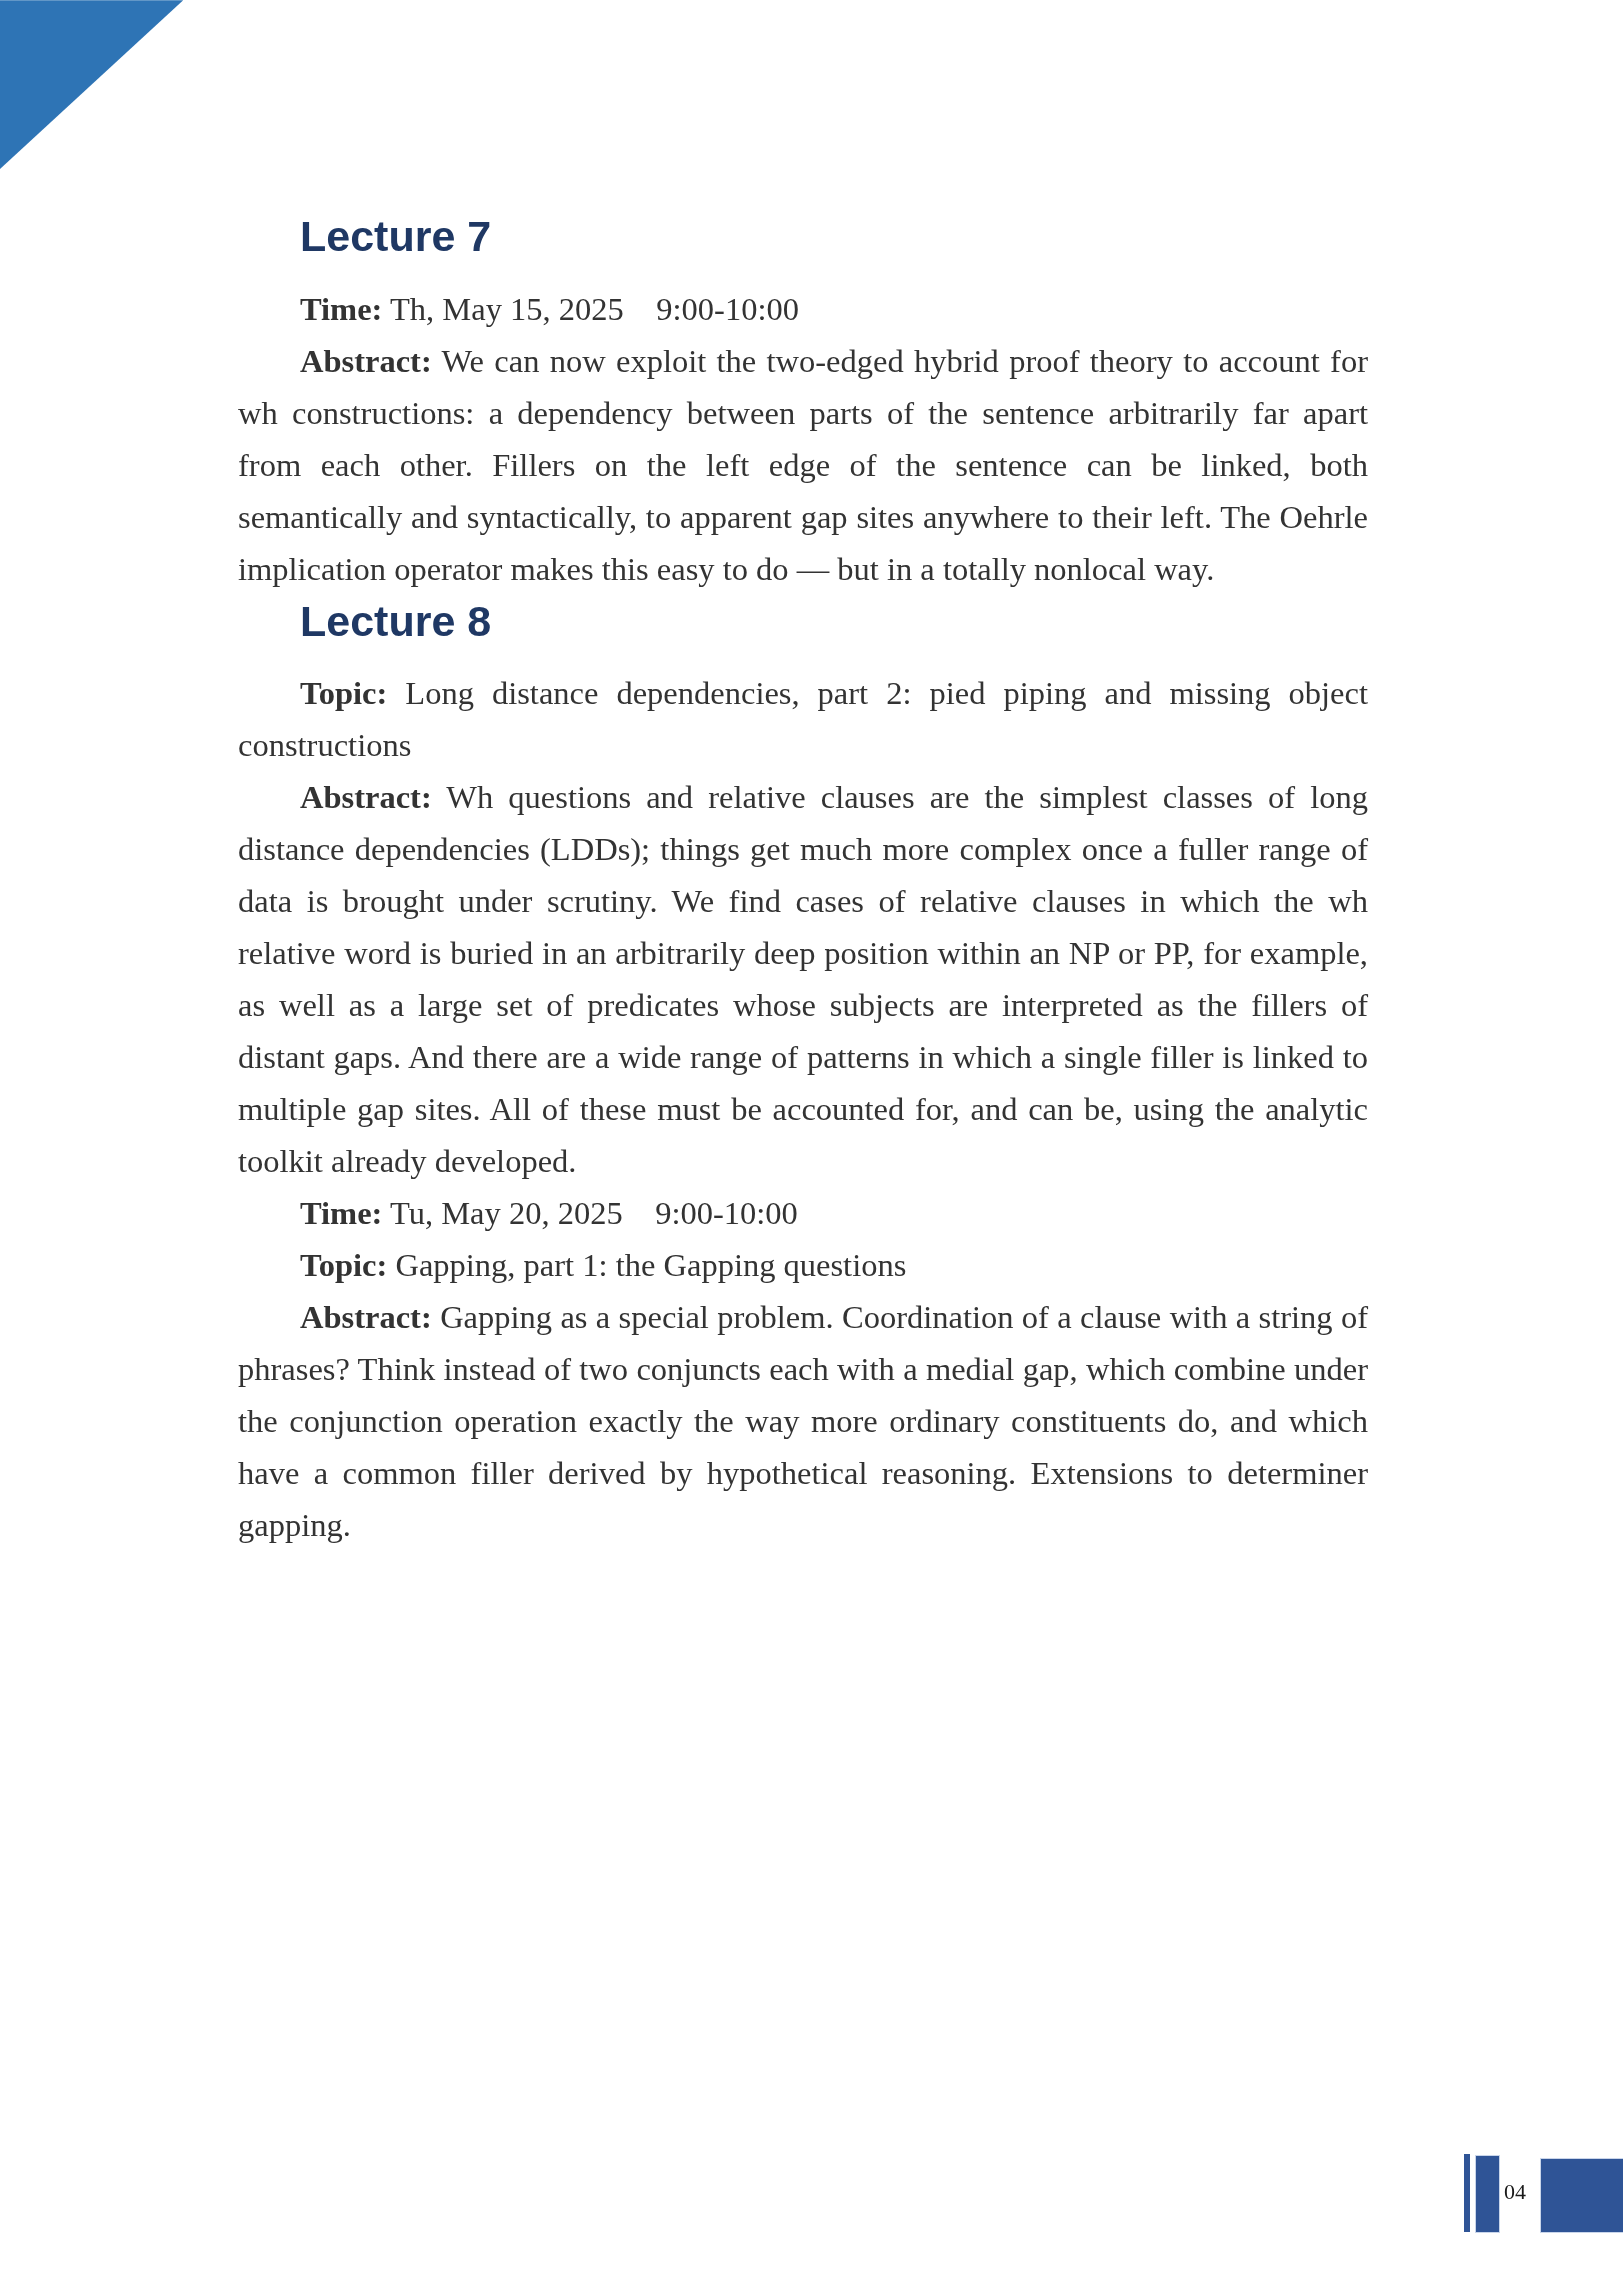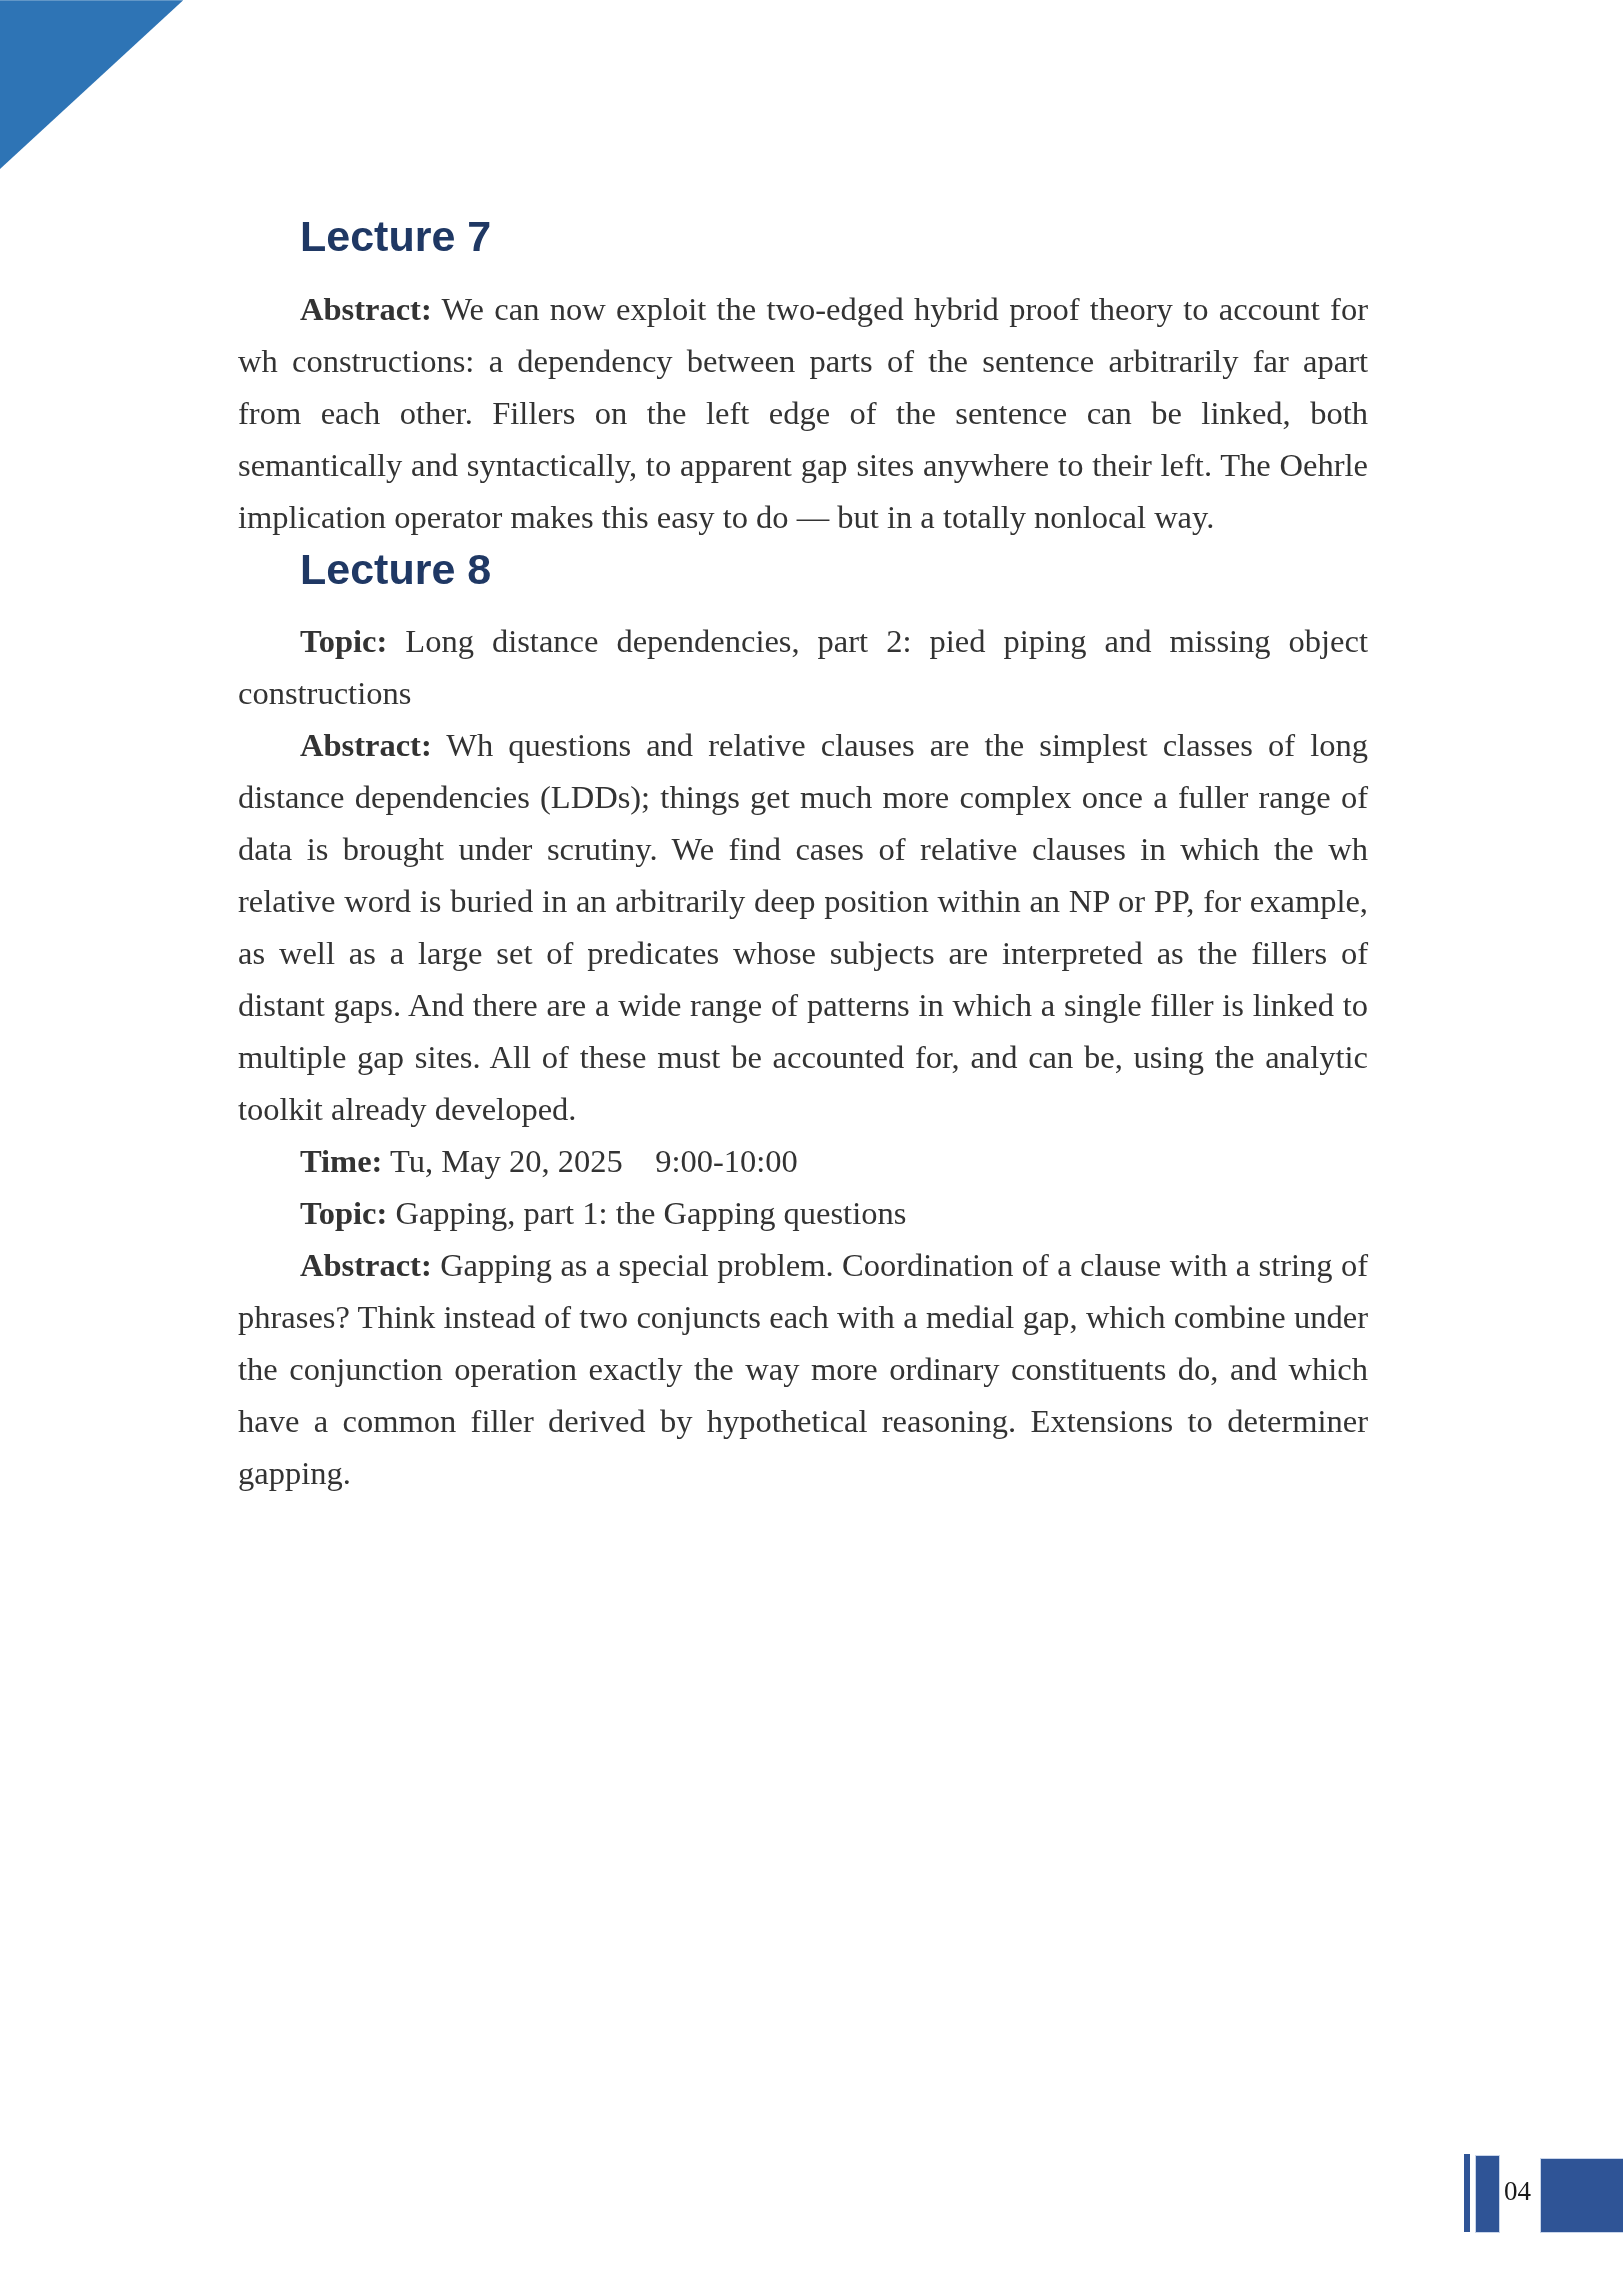--- a/index.html
+++ b/index.html
@@ -64,21 +64,21 @@
     left: 1475px; top: 2155px;
     width: 25px; height: 78px;
     background: #2F5496;
     border: 1.6px solid #C9D5EA;
     box-sizing: border-box;
   }
   .page-number {
     position: absolute;
     left: 1504px; top: 2174px;
     font-family: "Liberation Serif", serif;
-    font-size: 27px;
+    font-size: 22px;
     line-height: 35px;
     color: #1a1a1a;
   }
   .footer-rect {
     position: absolute;
     left: 1540px; top: 2158px;
     width: 83px; height: 75px;
     background: #2F5496;
     border: 1.6px solid #C9D5EA;
     border-right: none;
@@ -91,20 +91,21 @@
 <div class="corner-triangle">
   <svg width="184" height="170" viewBox="0 0 232 214">
     <polygon points="0,0 231,0 0,213" fill="#2E74B5"></polygon>
   </svg>
 </div>
 
 <div class="content">
 
   <div class="section">
     <h2 class="lecture-title">Lecture 7</h2>
+    <p class="line"><b>Time:</b> <span class="pre">Th, May 15, 2025    9:00-10:00</span></p>
     <p class="line"><b>Abstract:</b> <span>We can now exploit the two-edged hybrid proof theory to account for wh constructions: a dependency between parts of the sentence arbitrarily far apart from each other. Fillers on the left edge of the sentence can be linked, both semantically and syntactically, to apparent gap sites anywhere to their left. The Oehrle implication operator makes this easy to do — but in a totally nonlocal way.</span></p>
   </div>
 
   <div class="section">
     <h2 class="lecture-title">Lecture 8</h2>
     <p class="line"><b>Topic:</b> <span>Long distance dependencies, part 2: pied piping and missing object constructions</span></p>
     <p class="line"><b>Abstract:</b> <span>Wh questions and relative clauses are the simplest classes of long distance dependencies (LDDs); things get much more complex once a fuller range of data is brought under scrutiny. We find cases of relative clauses in which the wh relative word is buried in an arbitrarily deep position within an NP or PP, for example, as well as a large set of predicates whose subjects are interpreted as the fillers of distant gaps. And there are a wide range of patterns in which a single filler is linked to multiple gap sites. All of these must be accounted for, and can be, using the analytic toolkit already developed.</span></p>
   </div>
 
   <div class="section">

